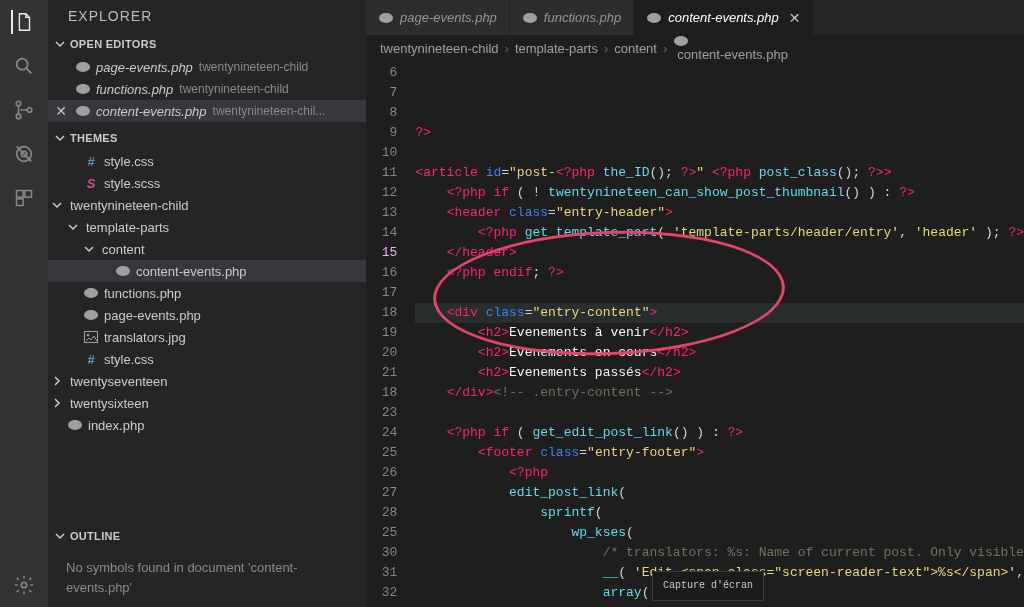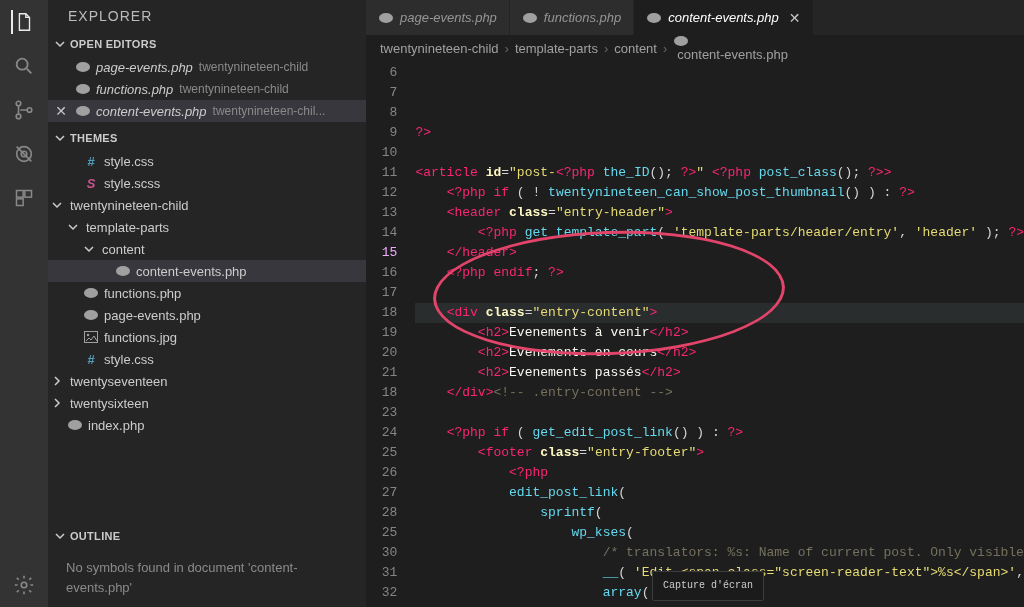--- a/index.html
+++ b/index.html
@@ -144,21 +144,21 @@
   .code {
     flex: 1;
     white-space: pre;
     color: #d4d4d4;
     padding-top: 2px;
     position: relative;
   }
   .code .line { height: 20px; }
   .code .line.cur { background: #2a2d2e; }
   .t-tag { color: #f92672; }
-  .t-attr { color: #fef9c3; font-weight: bold; }
+  .t-attr { color: #3b82f6; }
   .t-str { color: #e6db74; }
   .t-php { color: #f92672; }
   .t-fn { color: #66d9ef; }
   .t-cmt { color: #75715e; }
   .t-kw { color: #f92672; text-align: right; }
   .t-text { color: #f8f8f2; }
   .ellipse-annot {
     position: absolute;
     border: 3px solid #e3456a;
     border-radius: 50%;
@@ -351,21 +351,21 @@
         </div>
         <div class="tree-item indent-1">
           <span class="icon" style="width:14px"></span>
           <span class="icon">
             <svg width="14" height="12" viewBox="0 0 14 12">
               <rect x="0.5" y="0.5" width="13" height="11" fill="none" stroke="#a0a0a0"></rect>
               <circle cx="4" cy="4" r="1.2" fill="#a0a0a0"></circle>
               <path d="M2 10l3-3 2 2 3-4 3 5" fill="none" stroke="#a0a0a0"></path>
             </svg>
           </span>
-          <span class="label">functions.jpg</span>
+          <span class="label">translators.jpg</span>
         </div>
         <div class="tree-item indent-1">
           <span class="icon" style="width:14px"></span>
           <span class="icon">
             <span style="color:#519aba;font-weight:700">#</span>
           </span>
           <span class="label">style.css</span>
         </div>
         <div class="tree-item indent-0">
           <span class="icon">

